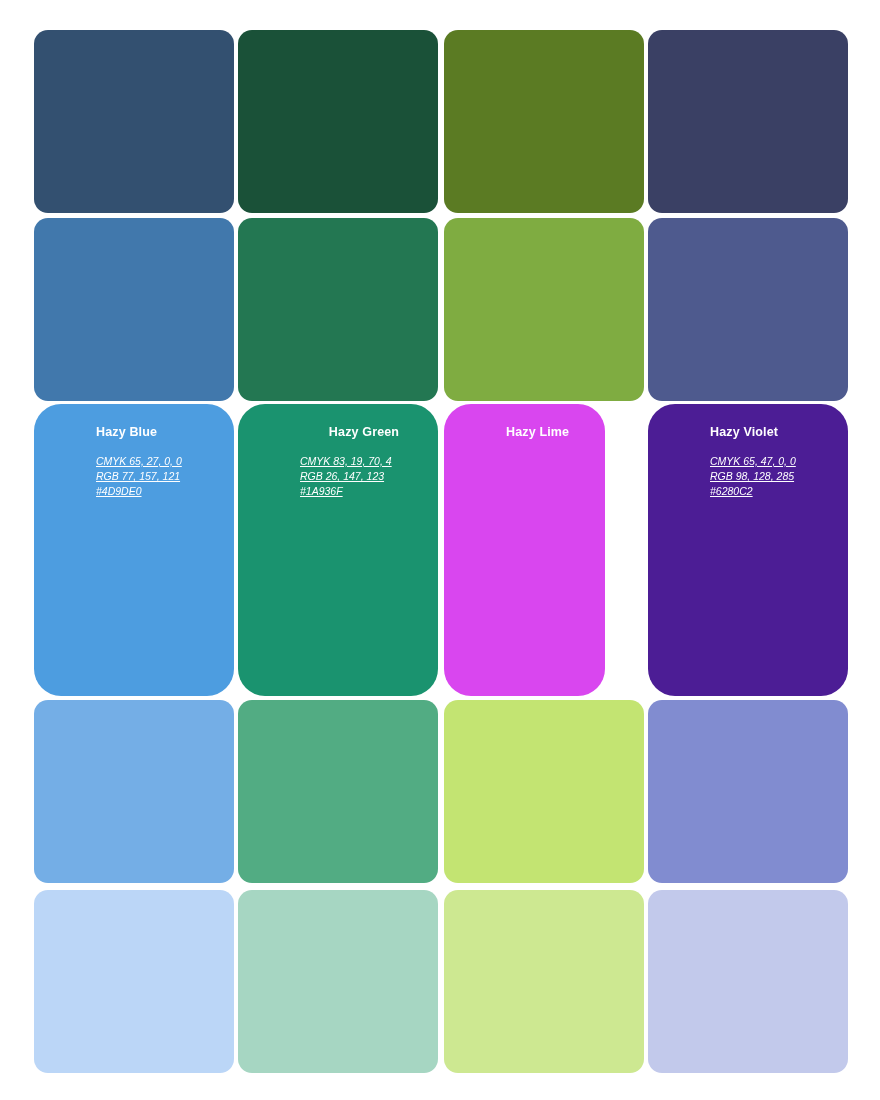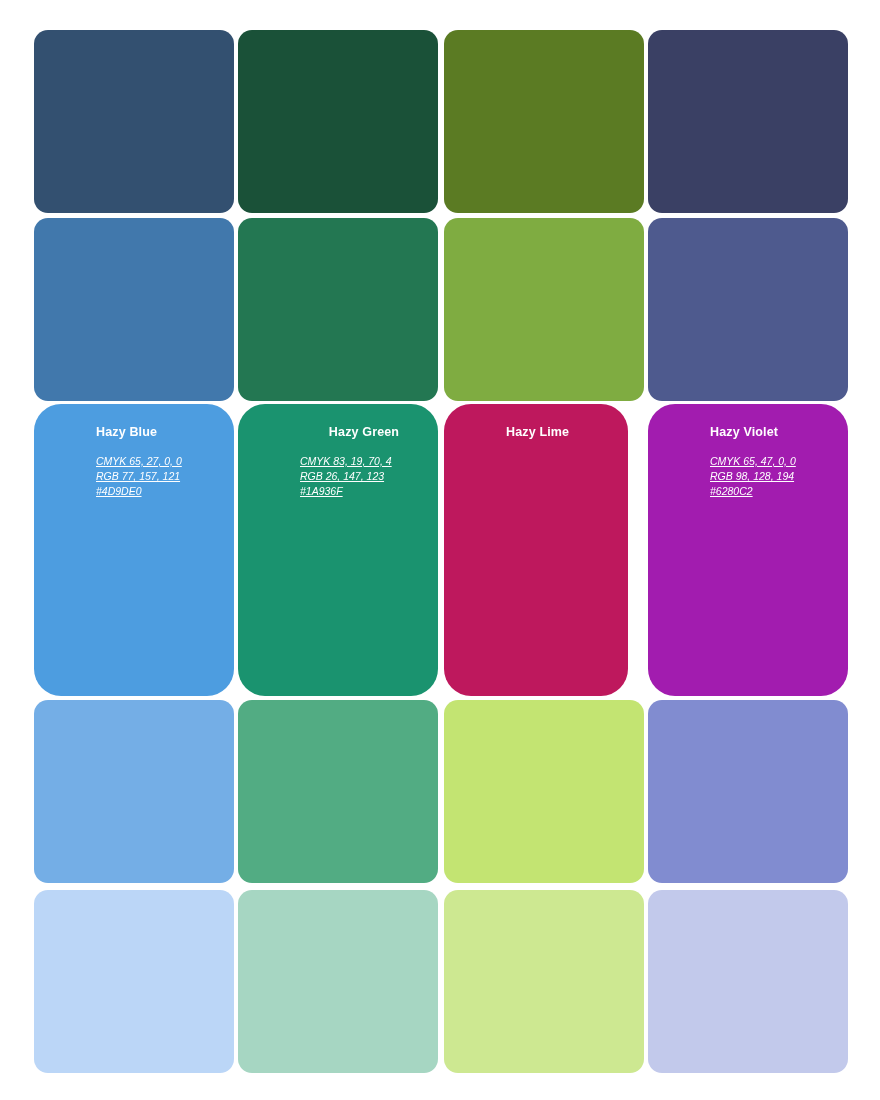--- a/index.html
+++ b/index.html
@@ -78,31 +78,31 @@
     <div class="swatch base" style="left: 238px; top: 404px; width: 200px; height: 292px; background: rgb(26, 147, 111);">
       <div class="swatch-info">
         <div class="swatch-name" style="color: rgb(255, 255, 255); text-align: center;">Hazy Green</div>
         <div class="swatch-specs" style="color: rgb(255, 255, 255);">
           <div>CMYK 83, 19, 70, 4</div>
           <div>RGB 26, 147, 123</div>
           <div>#1A936F</div>
         </div>
       </div>
     </div>
-    <div class="swatch base" style="left: 444px; top: 404px; width: 184px; height: 292px; background: #be185d;">
+    <div class="swatch base" style="left: 444px; top: 404px; width: 161px; height: 292px; background: #d946ef;">
       <div class="swatch-info">
         <div class="swatch-name" style="color: rgb(255, 255, 255);">Hazy Lime</div>
       </div>
     </div>
-    <div class="swatch base" style="left: 648px; top: 404px; width: 200px; height: 292px; background: #a21caf;">
+    <div class="swatch base" style="left: 648px; top: 404px; width: 200px; height: 292px; background: #4c1d95;">
       <div class="swatch-info">
         <div class="swatch-name" style="color: rgb(255, 255, 255);">Hazy Violet</div>
         <div class="swatch-specs" style="color: rgb(255, 255, 255);">
           <div>CMYK 65, 47, 0, 0</div>
-          <div>RGB 98, 128, 194</div>
+          <div>RGB 98, 128, 285</div>
           <div>#6280C2</div>
         </div>
       </div>
     </div>
     <div class="swatch" style="left: 34px; top: 700px; width: 200px; height: 183px; background: rgb(116, 174, 230);"></div>
     <div class="swatch" style="left: 238px; top: 700px; width: 200px; height: 183px; background: rgb(82, 172, 131);"></div>
     <div class="swatch" style="left: 444px; top: 700px; width: 200px; height: 183px; background: rgb(195, 228, 114);"></div>
     <div class="swatch" style="left: 648px; top: 700px; width: 200px; height: 183px; background: rgb(129, 140, 208);"></div>
     <div class="swatch" style="left: 34px; top: 890px; width: 200px; height: 183px; background: rgb(187, 214, 247);"></div>
     <div class="swatch" style="left: 238px; top: 890px; width: 200px; height: 183px; background: rgb(166, 214, 194);"></div>

